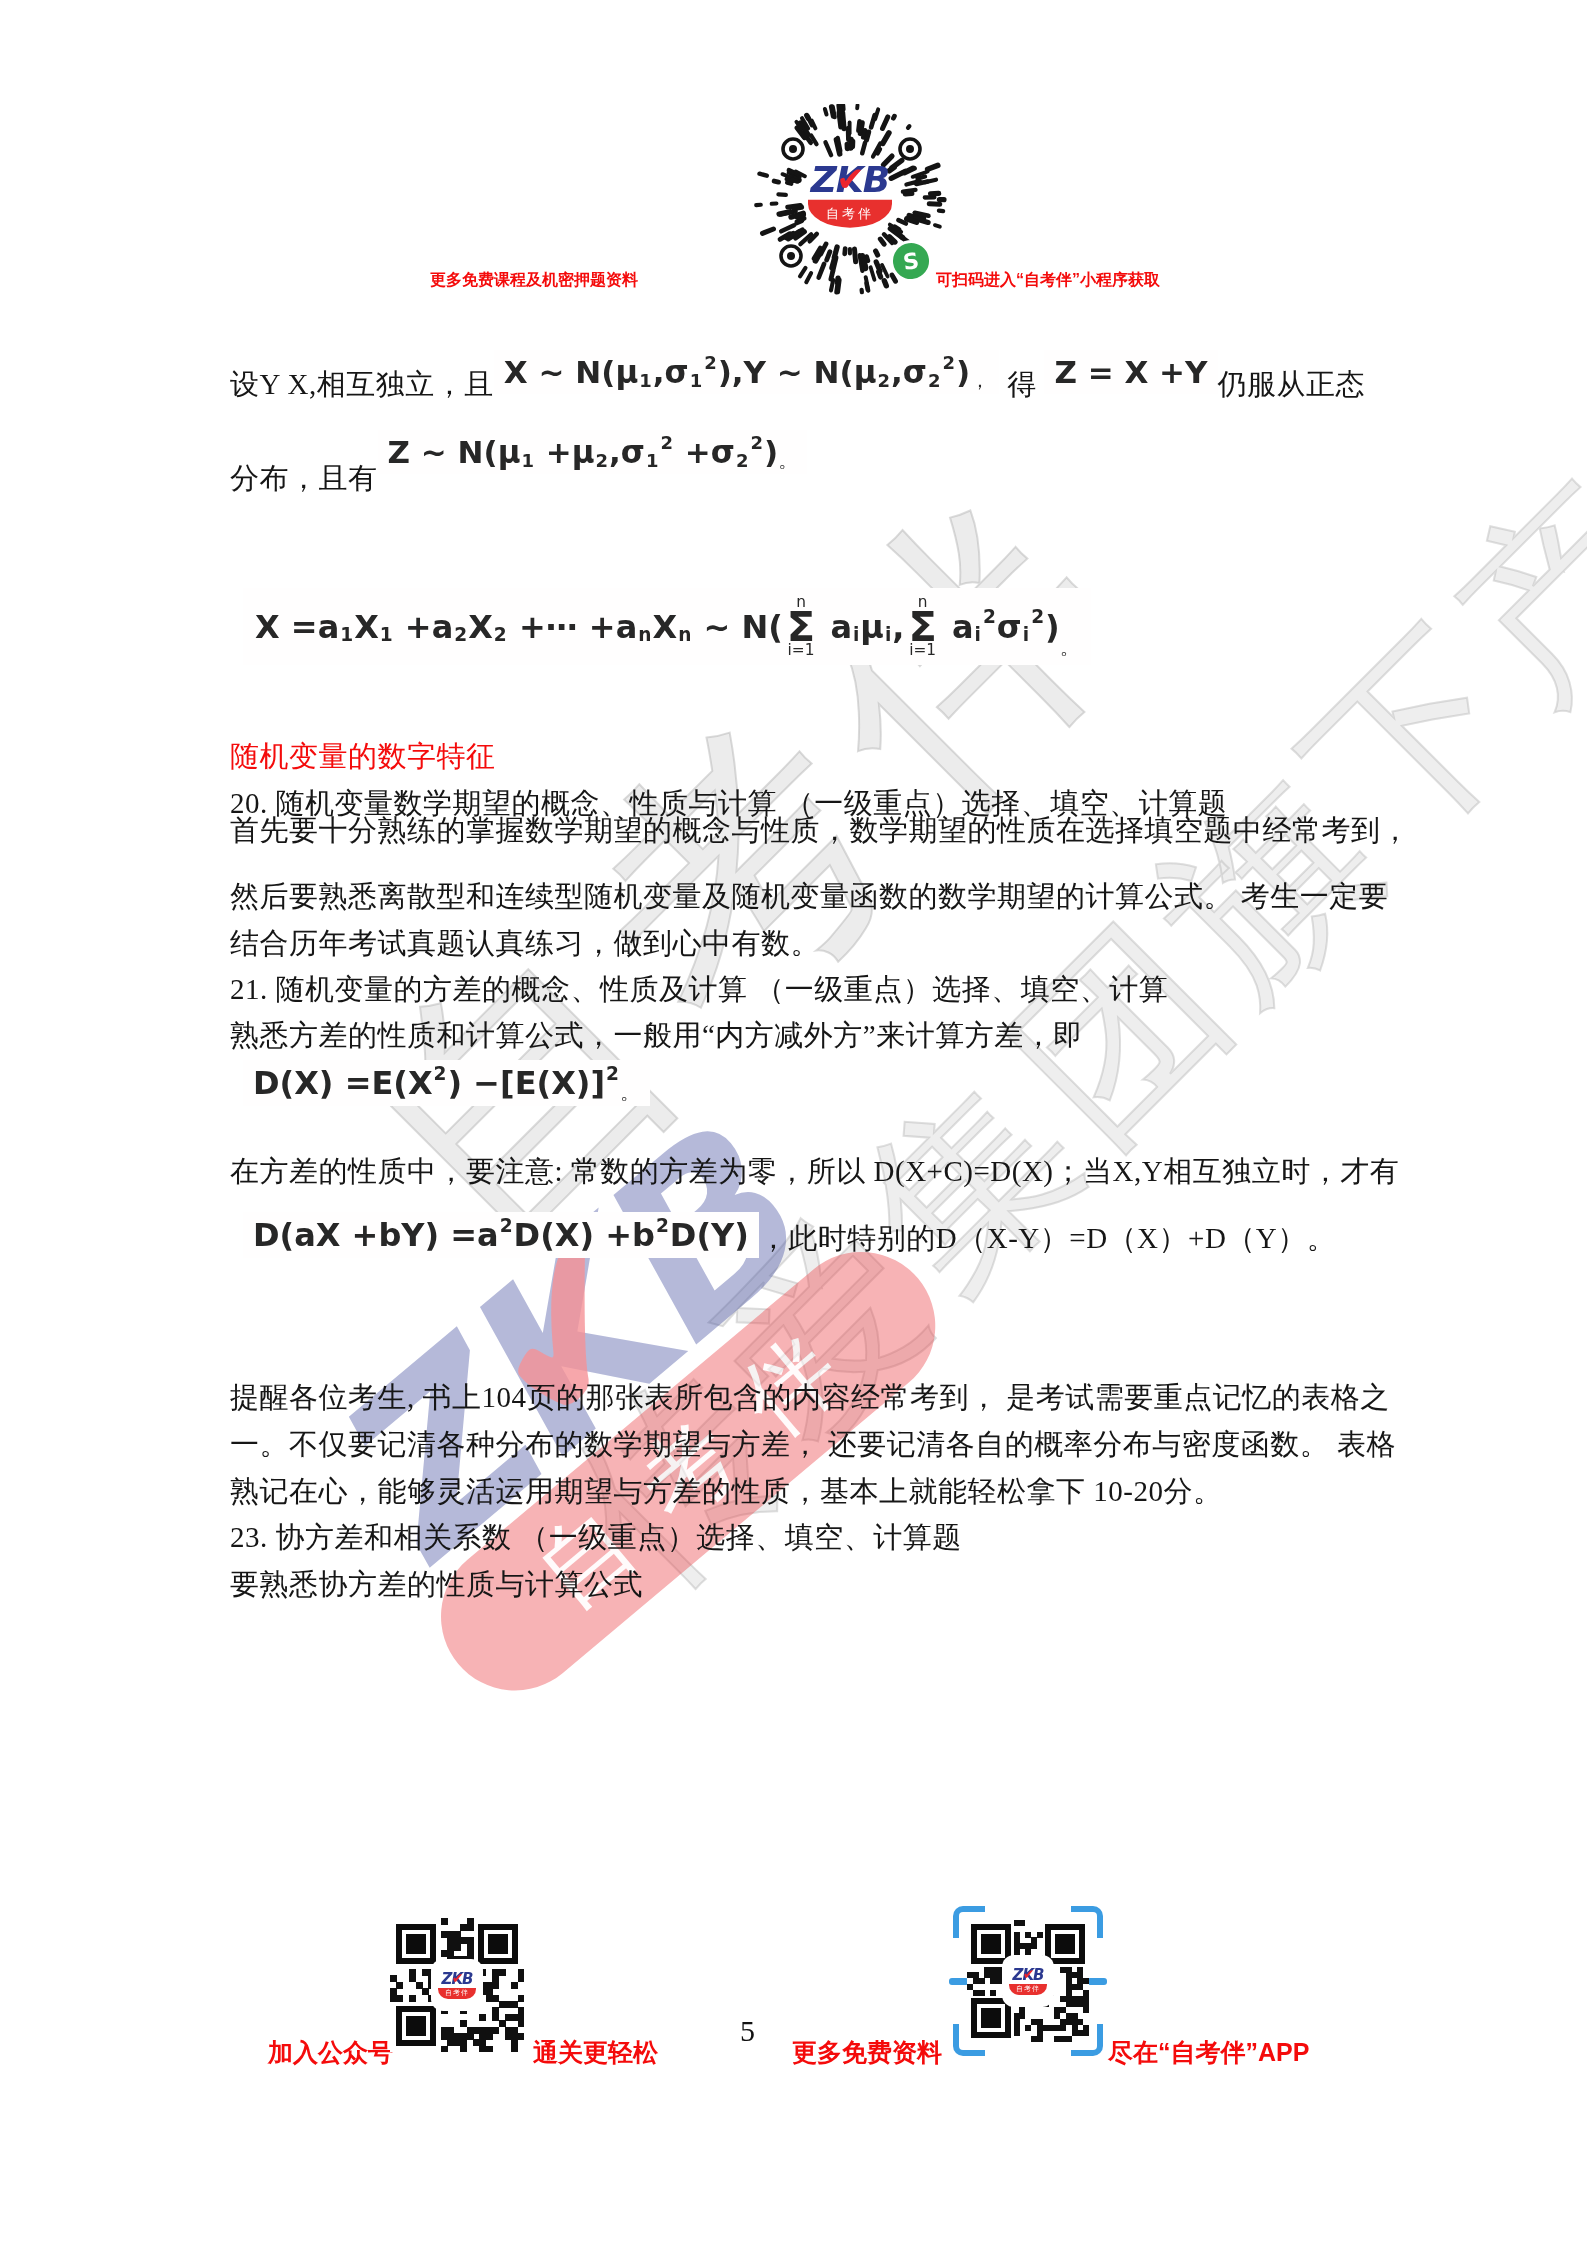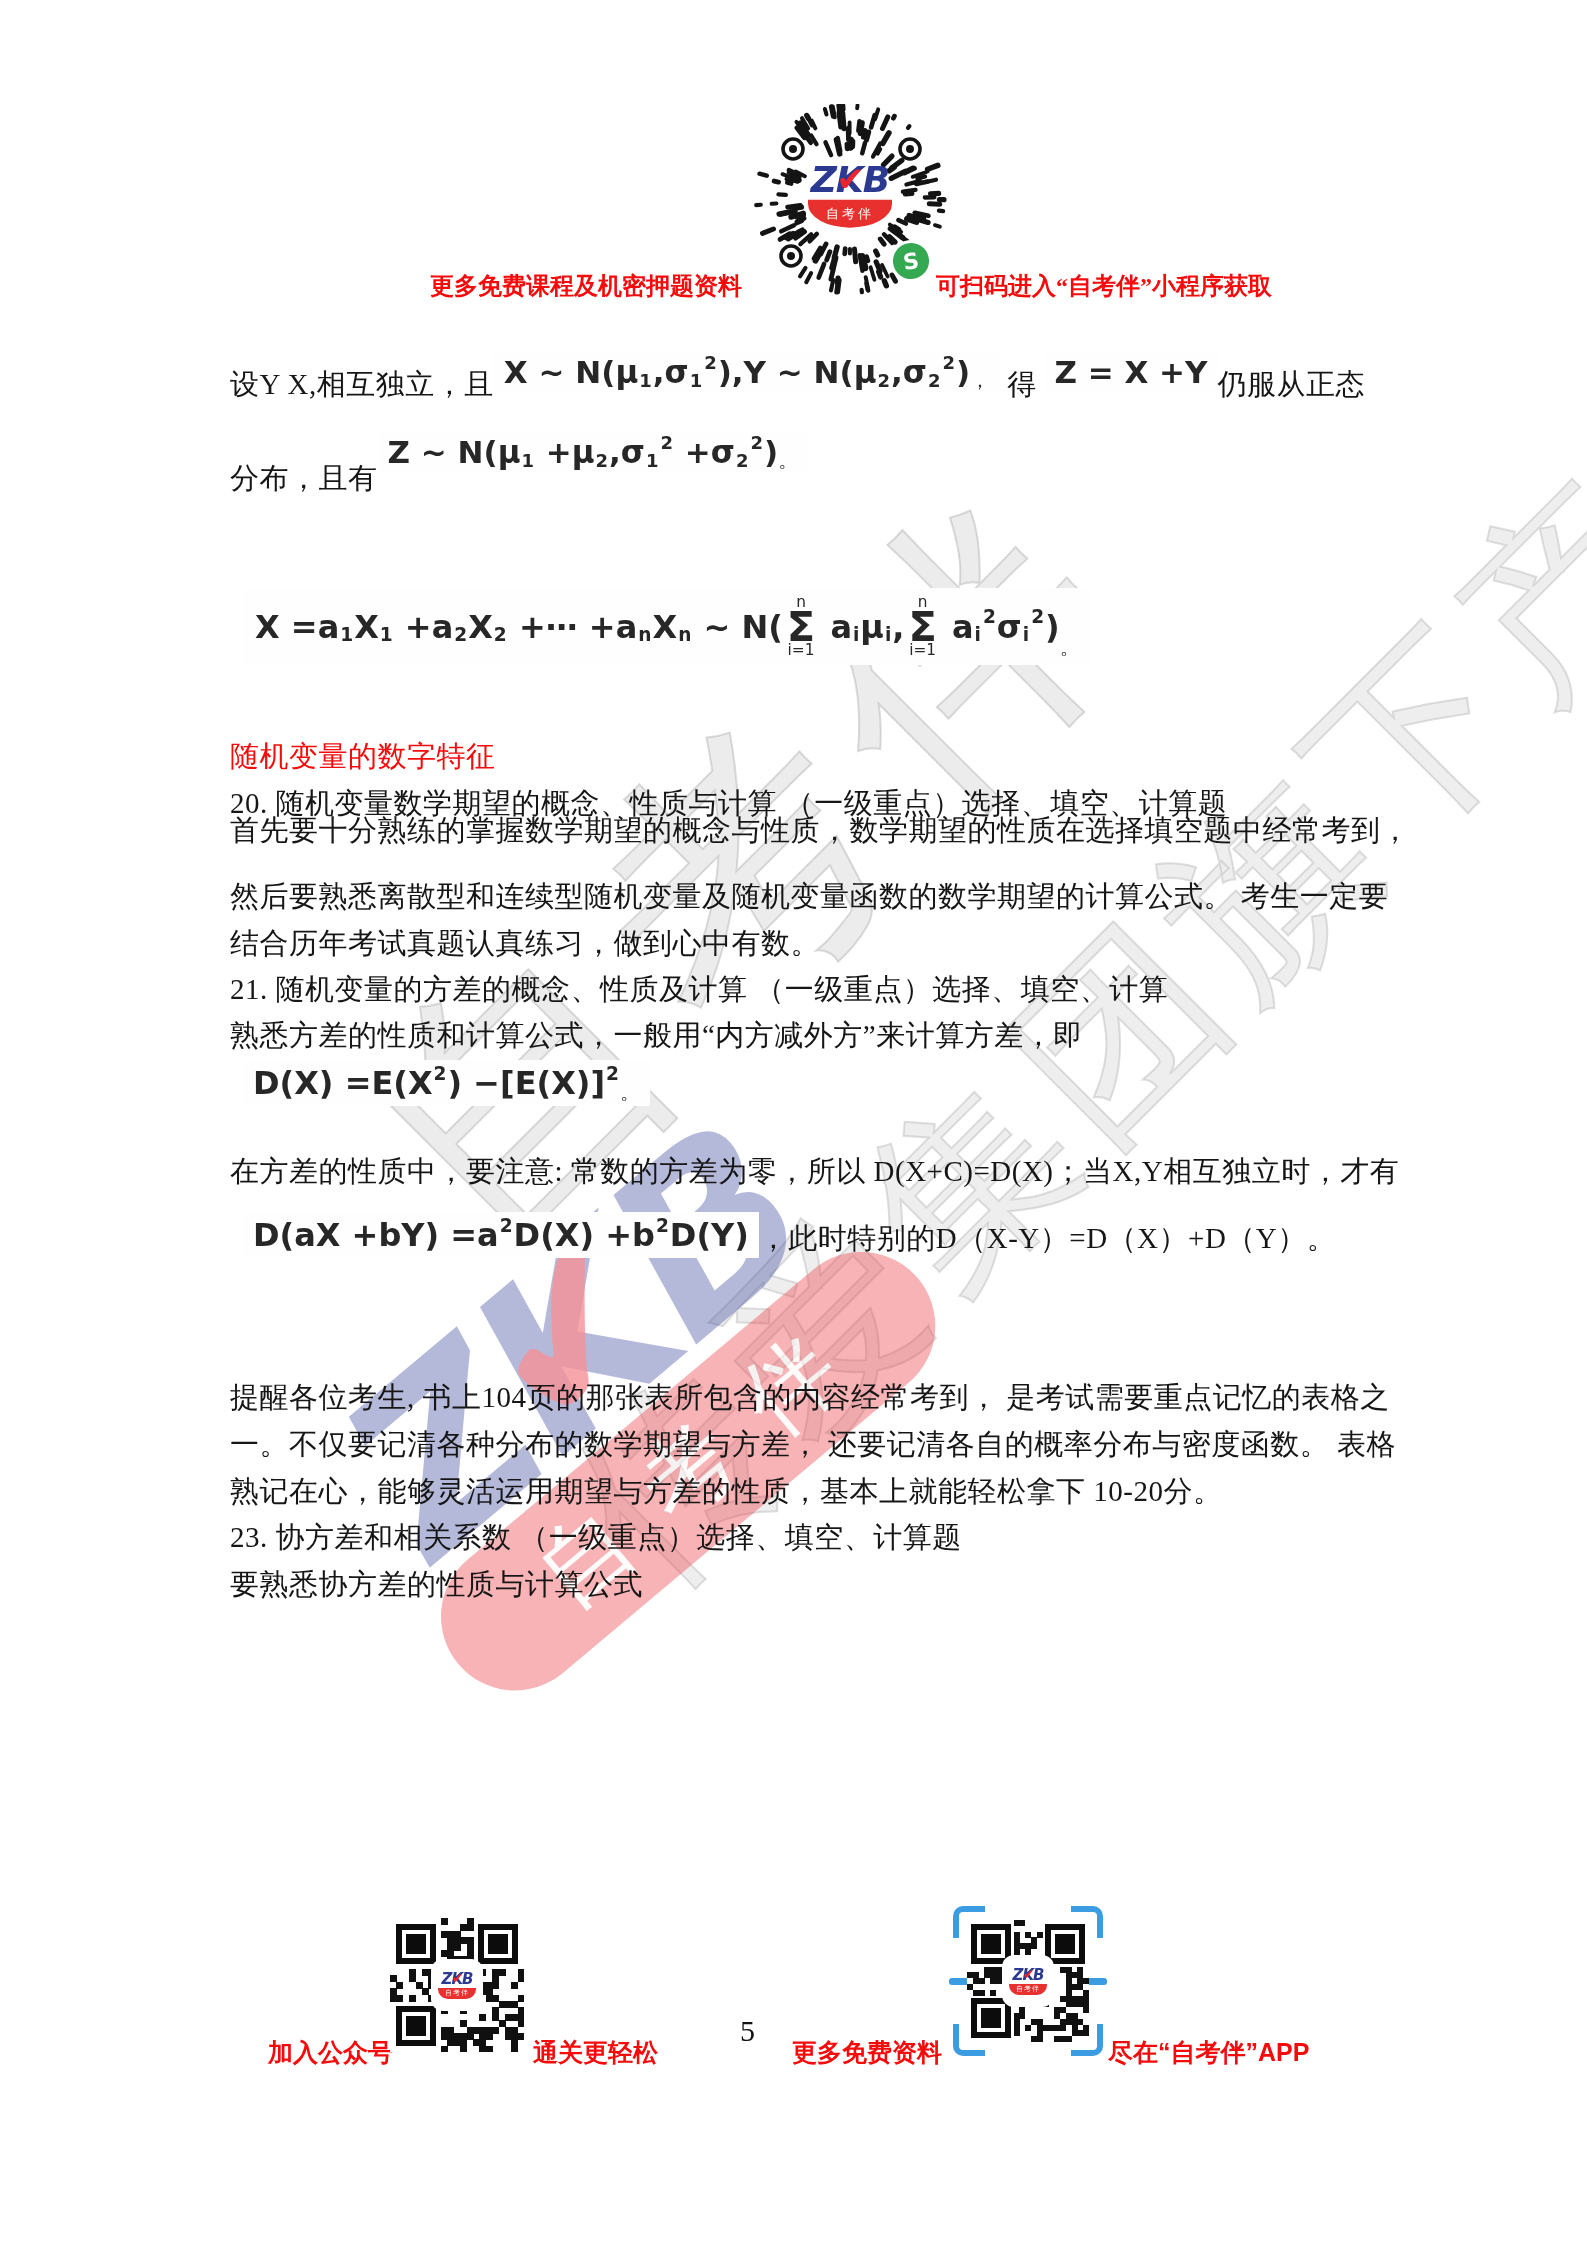--- a/index.html
+++ b/index.html
@@ -18,22 +18,22 @@
   .wmlogo .w-word{position:relative;font-family:"DejaVu Sans","Liberation Sans",sans-serif;
       font-style:italic;font-weight:800;font-size:230px;line-height:1;color:rgba(58,70,155,0.75);
       letter-spacing:-4px;}
   .wmlogo .w-check{position:absolute;left:50%;top:44%;transform:translate(-50%,-50%);
       font-size:230px;color:rgba(236,38,46,0.8);font-style:normal;}
   .wmlogo .w-band{margin-top:-18px;width:600px;height:148px;border-radius:999px;
       background:rgba(234,62,66,0.78);display:flex;align-items:center;justify-content:center;
       font-size:92px;letter-spacing:42px;color:rgba(255,255,255,0.95);text-indent:42px;
       font-family:"Liberation Serif",serif;}
   
-  .hdr-label{position:absolute;z-index:2;font-family:Liberation Serif, serif;
-      font-weight:700;font-size:24px;color:#f40b0b;white-space:nowrap;}
+  .hdr-label{position:absolute;z-index:2;font-family:Liberation Sans, sans-serif;
+      font-weight:700;font-size:16px;color:#f40b0b;white-space:nowrap;}
   .topqr{position:absolute;left:752px;top:104px;width:196px;height:196px;z-index:2;}
   .topqr svg{position:absolute;inset:0;}
   .zkb{position:relative;display:flex;flex-direction:column;align-items:center;}
   .zkb .z-word{position:relative;font-family:"DejaVu Sans","Liberation Sans",sans-serif;
       font-style:italic;font-weight:800;color:#2b3990;line-height:1;letter-spacing:-1px;}
   .zkb .z-check{position:absolute;left:50%;top:46%;transform:translate(-50%,-50%);
       color:#ec262e;font-style:normal;}
   .zkb .z-band{background:#e8302e;color:#fff;display:flex;align-items:center;justify-content:center;
       font-family:"Liberation Serif",serif;}
   .topqr .zkb{position:absolute;left:50%;top:47%;transform:translate(-50%,-52%);}

